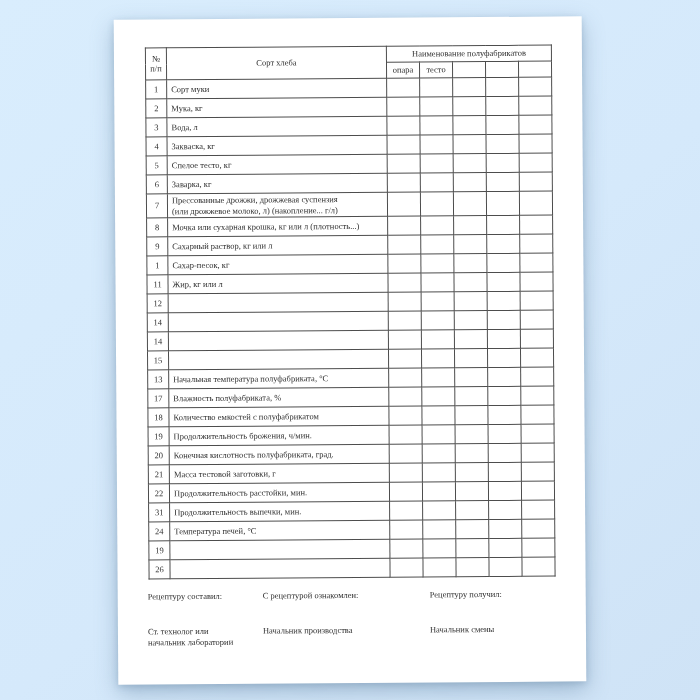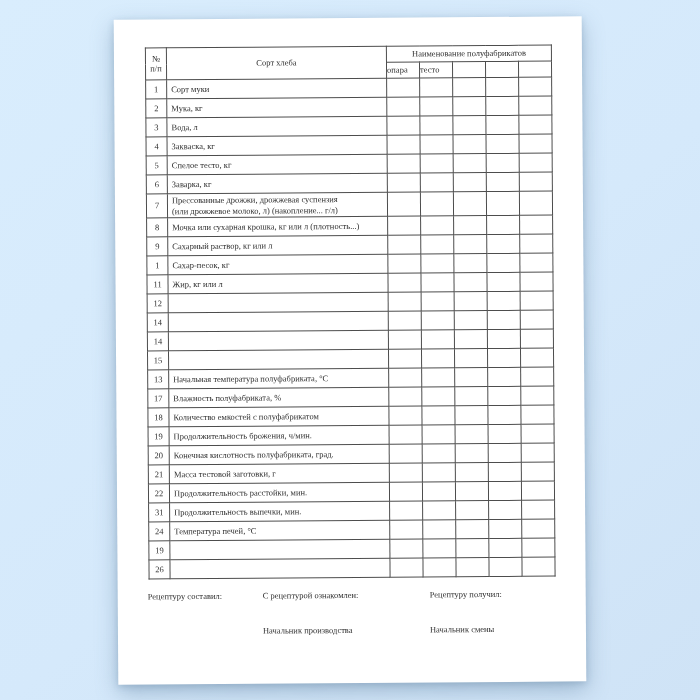--- a/index.html
+++ b/index.html
@@ -31,21 +31,21 @@
     line-height: 1.25;
     color: #2e2e2e;
   }
   table.recipe th, table.recipe td {
     border: 1px solid #4d4d4d;
     font-weight: normal;
     padding: 0;
     overflow: hidden;
   }
   th.group { height: 15px; text-align: center; }
-  th.subcol { height: 15px; text-align: left; }
+  th.subcol { height: 15px; text-align: center; }
   th.numhead { width: 21px; text-align: center; white-space: pre-line; line-height: 1.15; }
   th.breadhead { width: 220px; text-align: center; }
   col.c-num { width: 21px; }
   col.c-label { width: 220px; }
   col.c-val { width: 33px; }
   tbody td.num { text-align: center; height: 18px; }
   tbody td.label {
     text-align: left;
     padding: 1px 4px;
     white-space: pre-line;
@@ -331,20 +331,22 @@
             <td class="cell"></td>
             <td class="cell"></td>
             <td class="cell"></td>
           </tr>
         </tbody>
     </table>
 
     <div class="footer">
       <div class="fcol fcol-1">
         <span class="ftitle">Рецептуру составил:</span>
+        <span class="fsub">Ст. технолог или
+начальник лаборатории</span>
       </div>
       <div class="fcol fcol-2">
         <span class="ftitle">С рецептурой ознакомлен:</span>
         <span class="fsub">Начальник производства</span>
       </div>
       <div class="fcol fcol-3">
         <span class="ftitle">Рецептуру получил:</span>
         <span class="fsub">Начальник смены</span>
       </div>
     </div>

